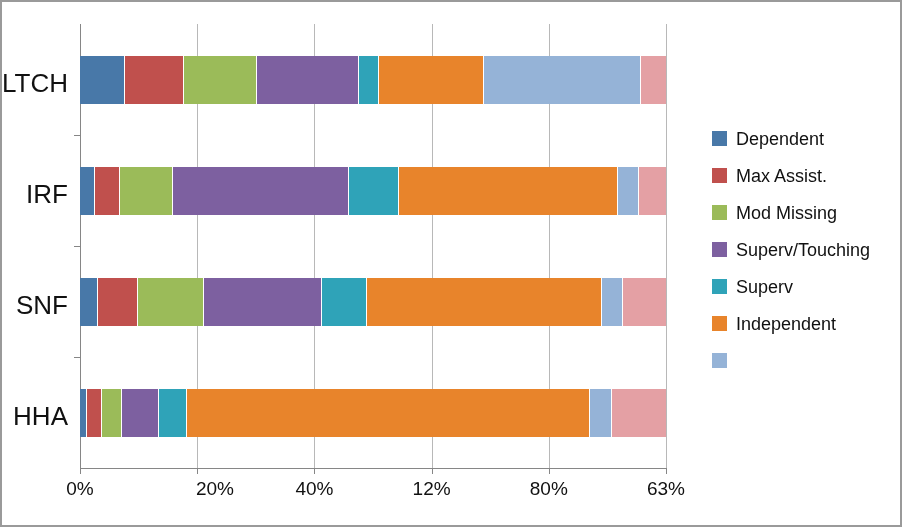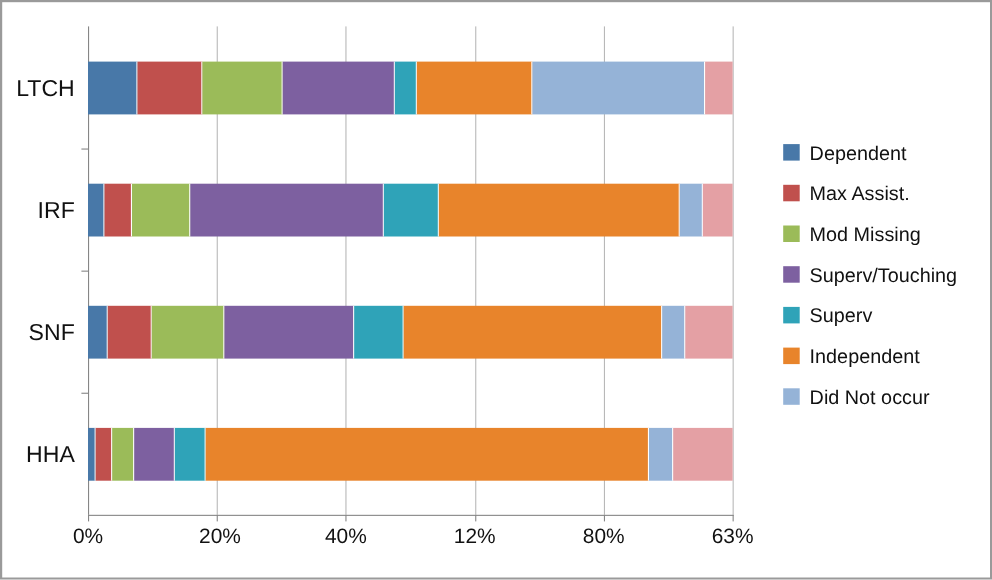--- a/index.html
+++ b/index.html
@@ -80,21 +80,21 @@
     border-right: 1px solid #ffffff;
   }
   .seg:last-child { border-right: none; }
 
   
   .cat-label {
     position: absolute;
     left: 0;
     width: 66px;
     text-align: right;
-    font-size: 21px;
+    font-size: 26px;
     color: #111111;
     line-height: 1;
   }
   .xlabel {
     position: absolute;
     top: 477px;
     font-size: 19px;
     color: #111111;
     text-align: center;
     width: 70px;
@@ -199,21 +199,21 @@
     </div>
 
   <div id="cat-labels">
       <div class="cat-label" style="top: 67.5px;">LTCH</div>
       <div class="cat-label" style="top: 178.5px;">IRF</div>
       <div class="cat-label" style="top: 289.5px;">SNF</div>
       <div class="cat-label" style="top: 400.5px;">HHA</div>
     </div>
   <div id="x-labels">
       <div class="xlabel" style="left: 43px;">0%</div>
-      <div class="xlabel" style="left: 163px;">20%</div>
+      <div class="xlabel" style="left: 178px;">20%</div>
       <div class="xlabel" style="left: 277.4px;">40%</div>
       <div class="xlabel" style="left: 394.6px;">12%</div>
       <div class="xlabel" style="left: 511.8px;">80%</div>
       <div class="xlabel" style="left: 629px;">63%</div>
     </div>
 
   <div id="legend">
       <div class="legend-item">
         <span class="legend-swatch" style="background: rgb(72, 120, 168);"></span>
         <span class="legend-text">Dependent</span>
@@ -233,17 +233,16 @@
       <div class="legend-item">
         <span class="legend-swatch" style="background: rgb(47, 163, 184);"></span>
         <span class="legend-text">Superv</span>
       </div>
       <div class="legend-item">
         <span class="legend-swatch" style="background: rgb(232, 132, 43);"></span>
         <span class="legend-text">Independent</span>
       </div>
       <div class="legend-item">
         <span class="legend-swatch" style="background: rgb(149, 179, 215);"></span>
-        <span class="legend-text">Did Not occur</span>
       </div>
     </div>
 
 </div>
 
 </body></html>

